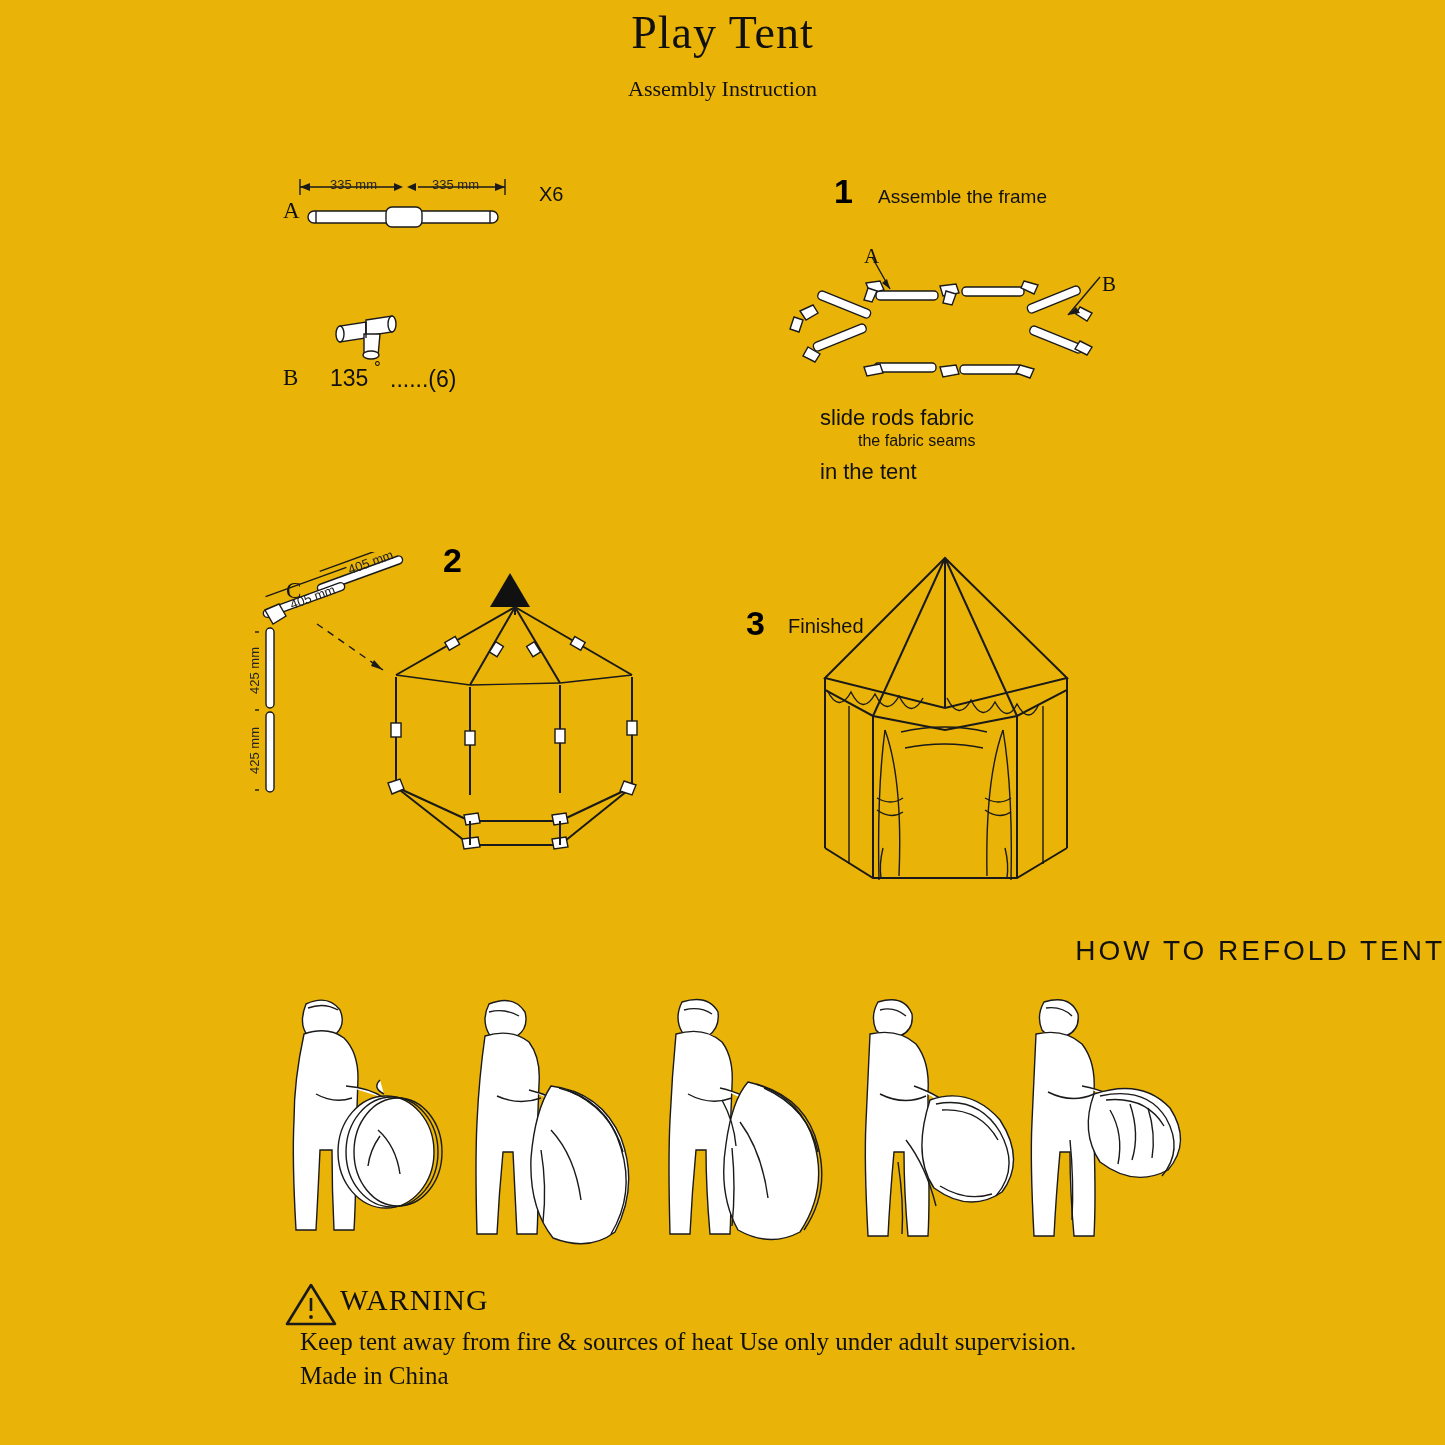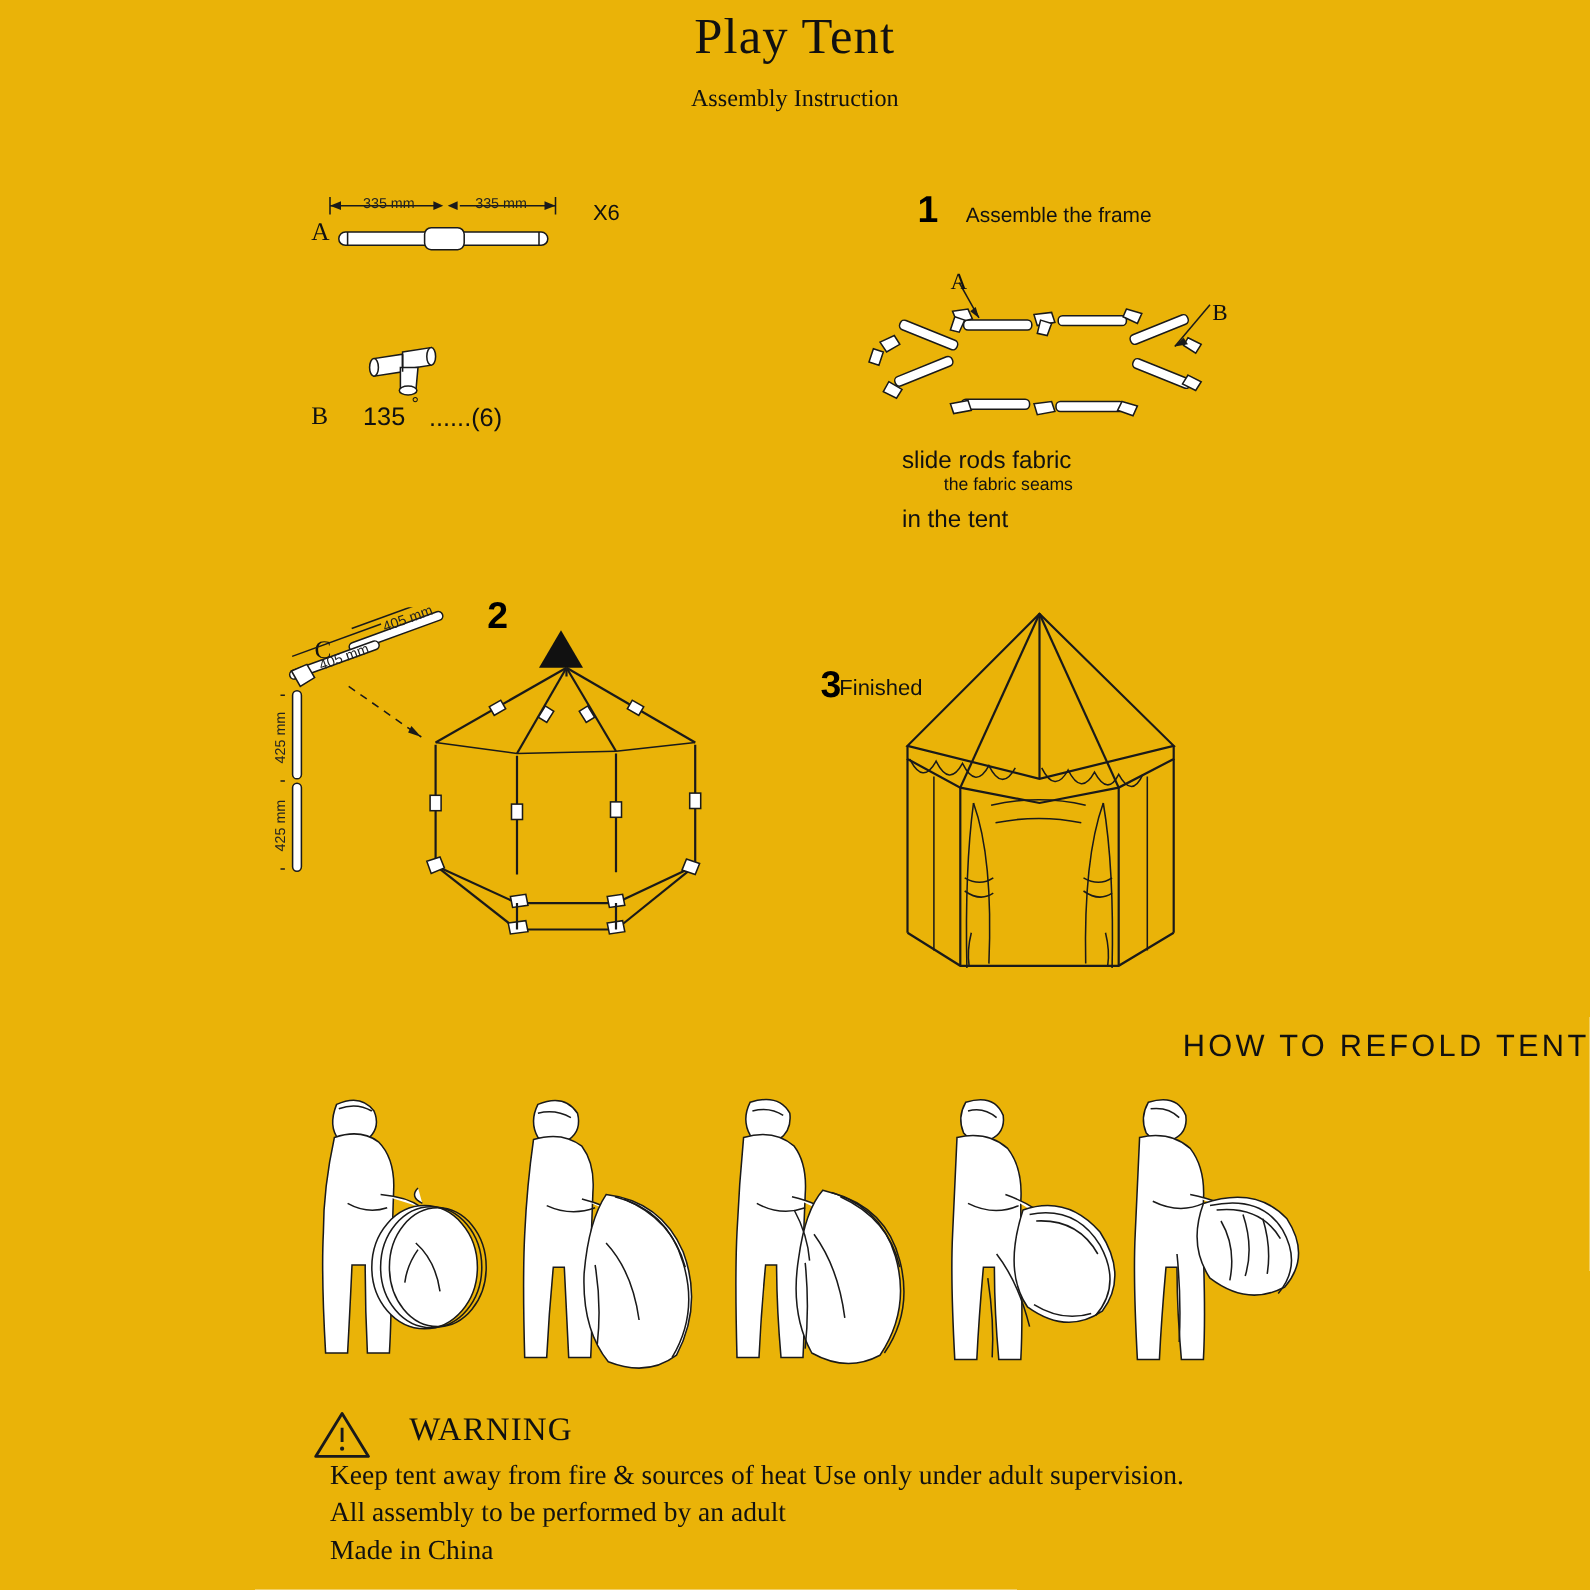--- a/index.html
+++ b/index.html
@@ -91,21 +91,20 @@
     color: #111;
   }
   .warn-head {
     position: absolute;
     left: 285px;
     top: 1283px;
     font-family: "Liberation Serif", serif;
     font-size: 30px;
     letter-spacing: 1px;
     color: #111;
-    margin-left: 32px;
   }
   .warn-lines {
     position: absolute;
     left: 285px;
     top: 1325px;
     font-family: "Liberation Serif", serif;
     font-size: 25px;
     line-height: 34px;
     color: #111;
   }
@@ -305,21 +304,21 @@
       <g class="ol thin">
         <line x1="26" y1="120" x2="100" y2="130"></line>
         <line x1="100" y1="130" x2="190" y2="128"></line>
         <line x1="190" y1="128" x2="262" y2="120"></line>
       </g>
     </svg>
   </div>
 
   <div>
     <div class="stepnum" style="left:746px; top:604px;">3</div>
-    <div class="lbl-sans" style="left:763px; top:615px; font-size:20px;">Finished</div>
+    <div class="lbl-sans" style="left:788px; top:615px; font-size:20px;">Finished</div>
 
     <svg width="330" height="360" style="position:absolute; left:805px; top:548px;">
 
       <g class="ol med">
         <path d="M140 10 L20 130 L140 160 L262 130 Z"></path>
         <line x1="140" y1="10" x2="140" y2="160"></line>
         <line x1="140" y1="10" x2="68" y2="168"></line>
         <line x1="140" y1="10" x2="212" y2="168"></line>
         <path d="M20 130 L20 142 L68 168 L140 182 L212 168 L262 142 L262 130"></path>
       </g>
@@ -456,18 +455,17 @@
 
   <div>
     <svg width="56" height="48" style="position:absolute; left:283px; top:1280px;">
       <polygon class="ol thick" points="28,5 52,44 4,44" stroke-linejoin="round"></polygon>
       <line class="ol thick" x1="28" y1="18" x2="28" y2="31"></line>
       <circle cx="28" cy="37" r="1.9" fill="#1a1a1a"></circle>
     </svg>
     <div class="warn-head" style="left:340px;">WARNING</div>
     <div class="warn-lines">
       <div>Keep tent away from fire &amp; sources of  heat Use only under adult supervision.</div>
-      <div>All assembly to be performed by an adult</div>
       <div>Made in China</div>
     </div>
   </div>
 
 </div>
 
 </body></html>

